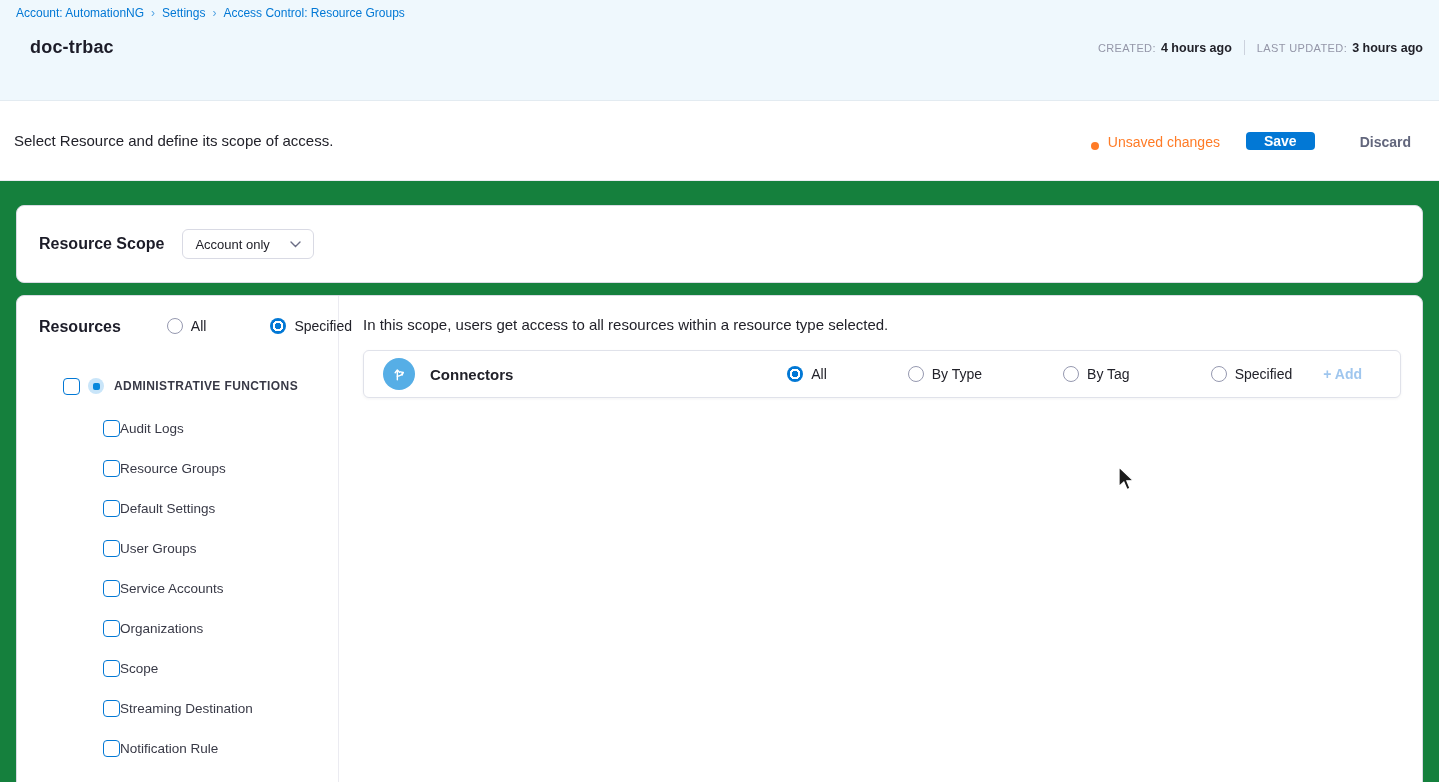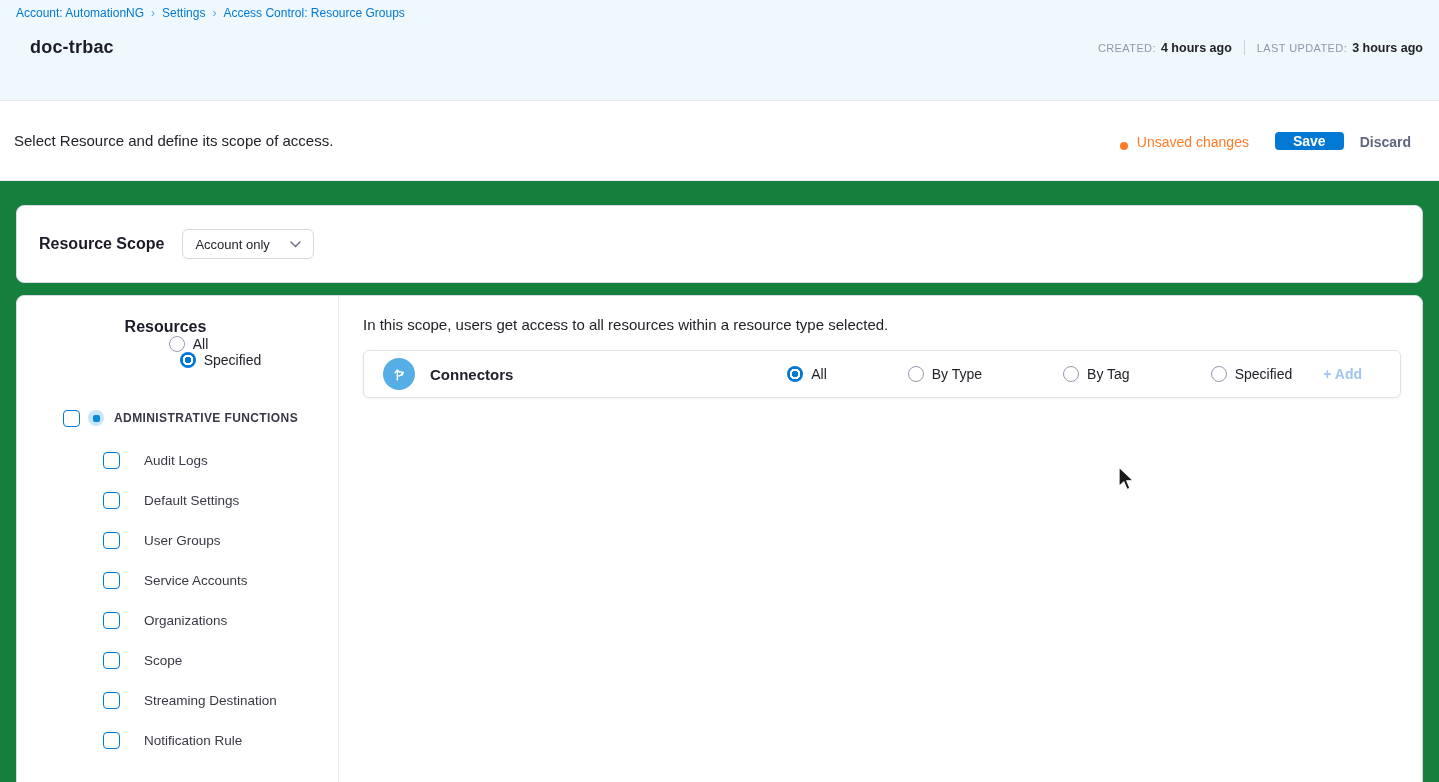--- a/index.html
+++ b/index.html
@@ -19,51 +19,51 @@
   .meta-value { color:#22222a; font-weight:600; font-size:12.5px; }
   .meta-divider { width:1px; height:15px; background:#ccd2dd; margin:0 12px; }
 
   
   .toolbar { height:80px; display:flex; align-items:center; padding:0 28px 0 14px; border-bottom:1px solid #ebebf1; background:#fff;gap:28px; }
   .toolbar-desc { font-size:15px; color:#22222a; }
   .toolbar-right { margin-left:auto; display:flex; align-items:flex-end; }
   .unsaved-dot { width:8px; height:8px; border-radius:50%; background:#ff7b26; margin-right:9px; }
   .unsaved-label { color:#ff7b26; font-size:14px; }
   .save-btn { margin-left:26px; background:#0278d5; color:#fff; font-size:14px; font-weight:700; border:none; border-radius:4px; height:18px; padding:0 18px; cursor:pointer; font-family:inherit; }
-  .discard-btn { margin-left:16px; background:none; border:none; color:#62667c; font-size:14px; font-weight:700; cursor:pointer; font-family:inherit; }
+  .discard-btn { margin-left:45px; background:none; border:none; color:#62667c; font-size:14px; font-weight:700; cursor:pointer; font-family:inherit; }
 
   
   .content { padding:0 16px; }
   .card { background:#fff; border:1px solid #d9dae4; border-radius:8px; }
   .scope-card { margin-top:24px; height:78px; display:flex; align-items:center; padding-left:22px; }
   .section-title { font-size:16px; font-weight:700; color:#1c1c28; }
   .dropdown { margin-left:18px; height:30px; min-width:132px; border:1px solid #d9dae4; border-radius:6px; background:#fff; display:flex; align-items:center; padding:0 12px; cursor:pointer; }
   .dropdown-value { font-size:13px; color:#22222a; }
   .dropdown-chevron { margin-left:auto; padding-left:16px; display:flex; align-items:center; }
 
   .resources-card { margin-top:12px; height:560px; display:flex; overflow:hidden; }
 
   
   .left-col { width:322px; border-right:1px solid #ebebf1; padding-top:22px; flex-shrink:0; }
-  .left-head { display:flex; align-items:center; padding-left:22px;flex-direction:column; }
+  .left-head { display:flex; align-items:flex-start; padding-left:22px; }
   .left-head .section-title { margin-right:46px; }
   .radio-opt { display:flex; align-items:center; gap:8px; cursor:pointer; }
   .radio-opt + .radio-opt { margin-left:20px;padding-left:44px; }
   .radio { width:16px; height:16px; border-radius:50%; border:1px solid #9699b0; background:#fff; flex-shrink:0; }
   .radio.sel { border:none; background:radial-gradient(circle,#0278d5 0 3px,#fff 3px 5.2px,#0278d5 5.2px 8px); }
   .radio-label { font-size:14px; color:#22222a; }
 
   .tree { margin-top:38px; }
   .tree-group { display:flex; align-items:center; padding-left:46px; gap:8px; height:24px; }
   .checkbox { width:17px; height:17px; border:1.6px solid #0278d5; border-radius:4px; background:#fff; flex-shrink:0; cursor:pointer; }
   .toggle-dot { width:16px; height:16px; border-radius:50%; background:#c9e5f9; position:relative; flex-shrink:0; cursor:pointer; }
   .toggle-dot::after { content:""; position:absolute; inset:4.5px; border-radius:2px; background:#0988dc; }
   .group-label { font-size:12px; font-weight:600; letter-spacing:.4px; color:#383946; margin-left:2px; }
   .tree-items { margin-top:10px; }
-  .res-item { display:flex; align-items:center; gap:24px; height:40px; padding-left:86px; }
+  .res-item { display:flex; align-items:center; gap:0; height:40px; padding-left:86px; }
   .res-item-label { font-size:13.5px; color:#383946; }
 
   
   .main-panel { flex:1; padding:20px 21px 0 24px; }
   .scope-note { font-size:15px; color:#22222a; }
   .resource-row { margin-top:17px; height:48px; border:1px solid #e0e2ea; border-radius:6px; background:#fff;
                   box-shadow:0 1px 3px rgba(96,97,112,.08); display:flex; align-items:center; padding:0 38px 0 19px; }
   .connector-avatar { width:32px; height:32px; border-radius:50%; background:#56aee6; display:flex; align-items:center; justify-content:center; flex-shrink:0; }
   .resource-name { font-size:15px; font-weight:700; color:#22222a; margin-left:15px; }
   .row-options { margin-left:auto; display:flex; align-items:center; }
@@ -142,20 +142,24 @@
             <span class="toggle-dot"></span>
             <span class="group-label">ADMINISTRATIVE FUNCTIONS</span>
           </div>
           <div class="tree-items">
             <div class="res-item">
               <span class="checkbox"></span>
               <span class="res-item-label">Audit Logs</span>
             </div>
             <div class="res-item">
               <span class="checkbox"></span>
+              <span class="res-item-label">Resource Groups</span>
+            </div>
+            <div class="res-item">
+              <span class="checkbox"></span>
               <span class="res-item-label">Default Settings</span>
             </div>
             <div class="res-item">
               <span class="checkbox"></span>
               <span class="res-item-label">User Groups</span>
             </div>
             <div class="res-item">
               <span class="checkbox"></span>
               <span class="res-item-label">Service Accounts</span>
             </div>

